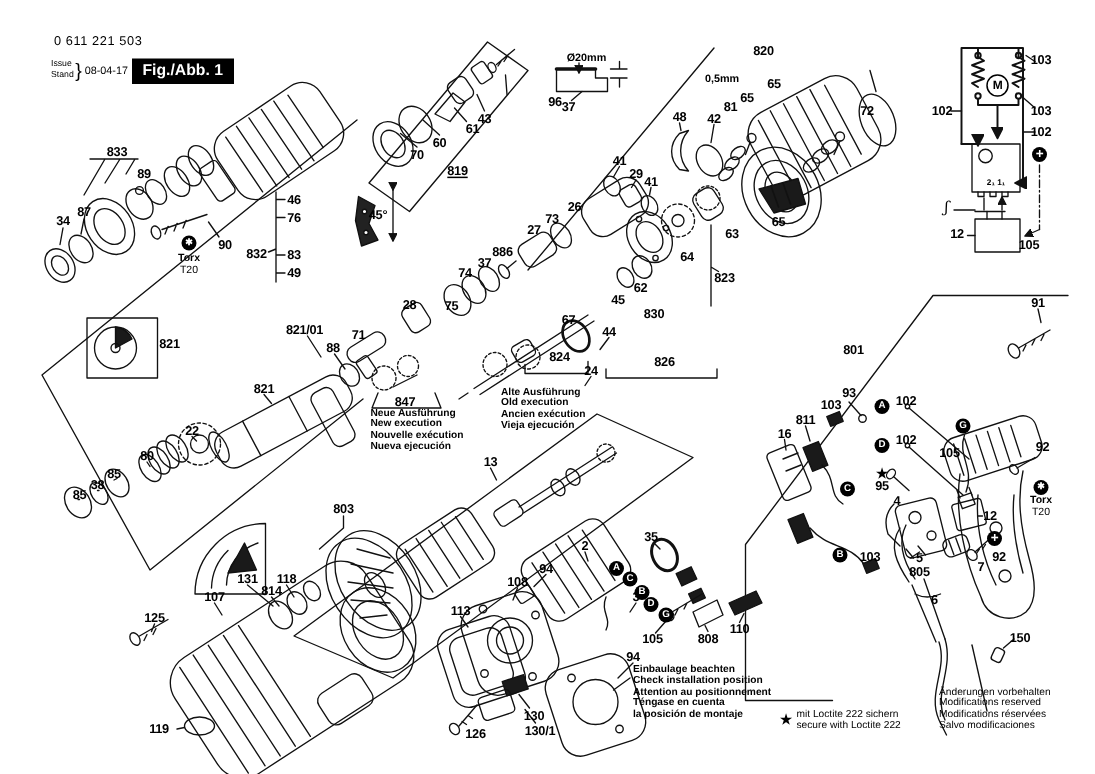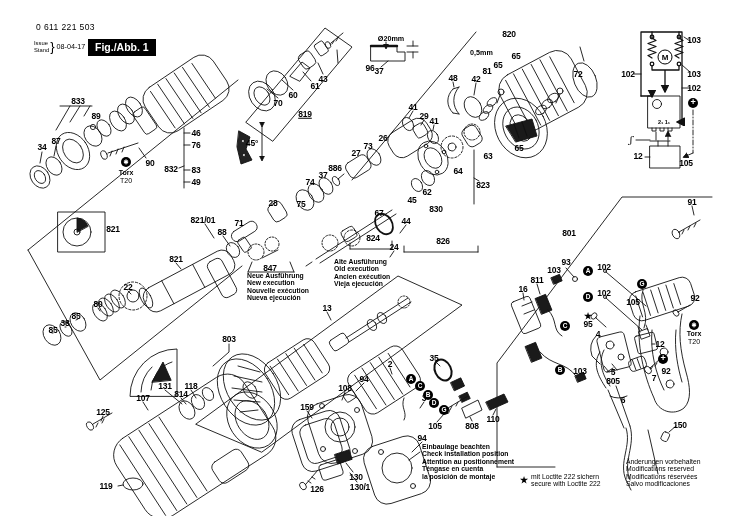--- a/index.html
+++ b/index.html
@@ -402,21 +402,21 @@
       <div class="lbl n" style="left: 165px; top: 386px;">131</div>
       <div class="lbl n" style="left: 191px; top: 386px;">118</div>
       <div class="lbl n" style="left: 181px; top: 394px;">814</div>
       <div class="lbl n" style="left: 143px; top: 398px;">107</div>
       <div class="lbl n" style="left: 103px; top: 412px;">125</div>
       <div class="lbl n" style="left: 106px; top: 486px;">119</div>
       <div class="lbl n" style="left: 390px; top: 364px;">2</div>
       <div class="lbl n" style="left: 434px; top: 358px;">35</div>
       <div class="lbl n" style="left: 364px; top: 379px;">94</div>
       <div class="lbl n" style="left: 345px; top: 388px;">108</div>
-      <div class="lbl n" style="left: 307px; top: 407px;">159</div>
+      <div class="lbl n" style="left: 307px; top: 407px;">113</div>
       <div class="lbl n" style="left: 424px; top: 398px;">3</div>
       <div class="lbl n" style="left: 435px; top: 426px;">105</div>
       <div class="lbl n" style="left: 472px; top: 426px;">808</div>
       <div class="lbl n" style="left: 493px; top: 419px;">110</div>
       <div class="lbl n" style="left: 422px; top: 438px;">94</div>
       <div class="lbl n" style="left: 356px; top: 477px;">130</div>
       <div class="lbl n" style="left: 360px; top: 487px;">130/1</div>
       <div class="lbl n" style="left: 317px; top: 489px;">126</div>
       <div class="lbl n" style="left: 569px; top: 233px;">801</div>
       <div class="lbl n" style="left: 692px; top: 202px;">91</div>

